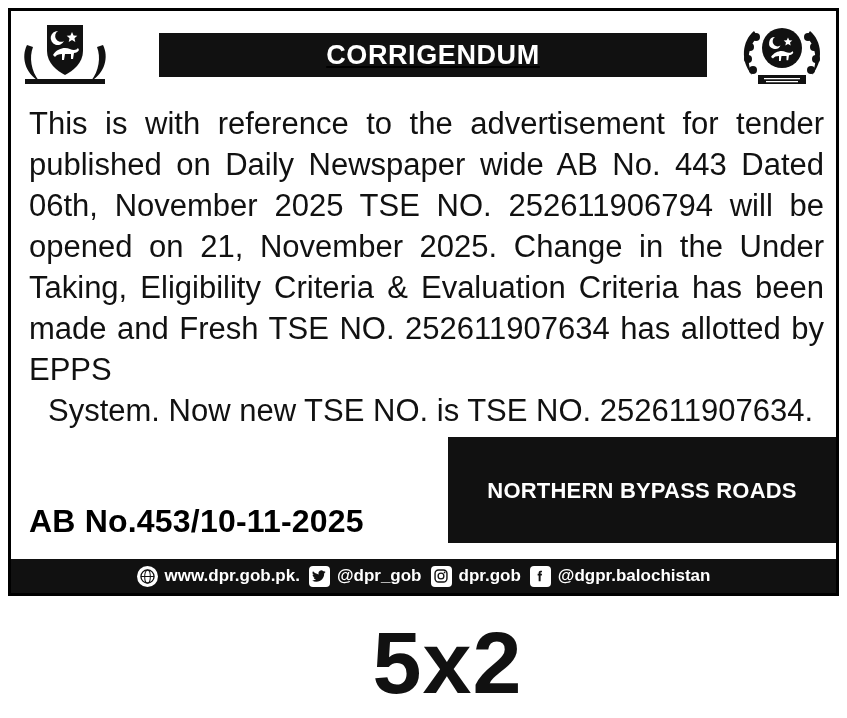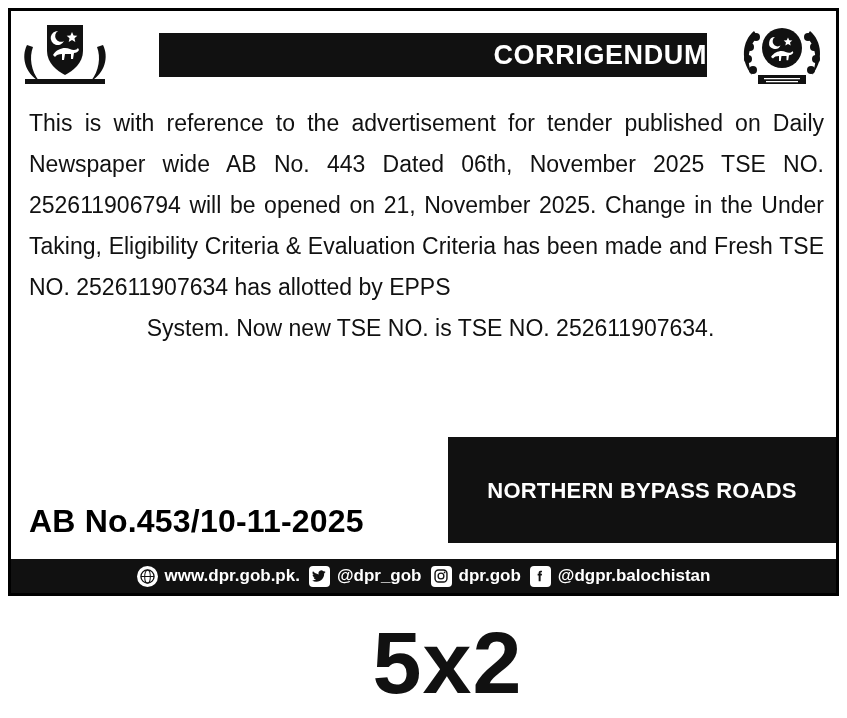--- a/index.html
+++ b/index.html
@@ -52,36 +52,37 @@
 
   .title-bar {
     position: absolute;
     left: 148px;
     top: 22px;
     width: 548px;
     height: 44px;
     background: #111111;
     display: flex;
     align-items: center;
-    justify-content: flex-end;
+    justify-content: center;
+    text-decoration: underline;
   }
   .title-bar .title-text {
     color: #ffffff;
     font-size: 27px;
     font-weight: bold;
     letter-spacing: 0.6px;
   }
 
   
   .body-text {
     position: absolute;
     left: 18px;
     top: 92px;
     width: 795px;
-    font-size: 23px;
+    font-size: 31px;
     line-height: 41px;
     text-align: justify;
     text-justify: inter-word;
     color: #111;
   }
   .body-text .last-line {
     text-align: center;
     margin-left: 8px;
   }
 

